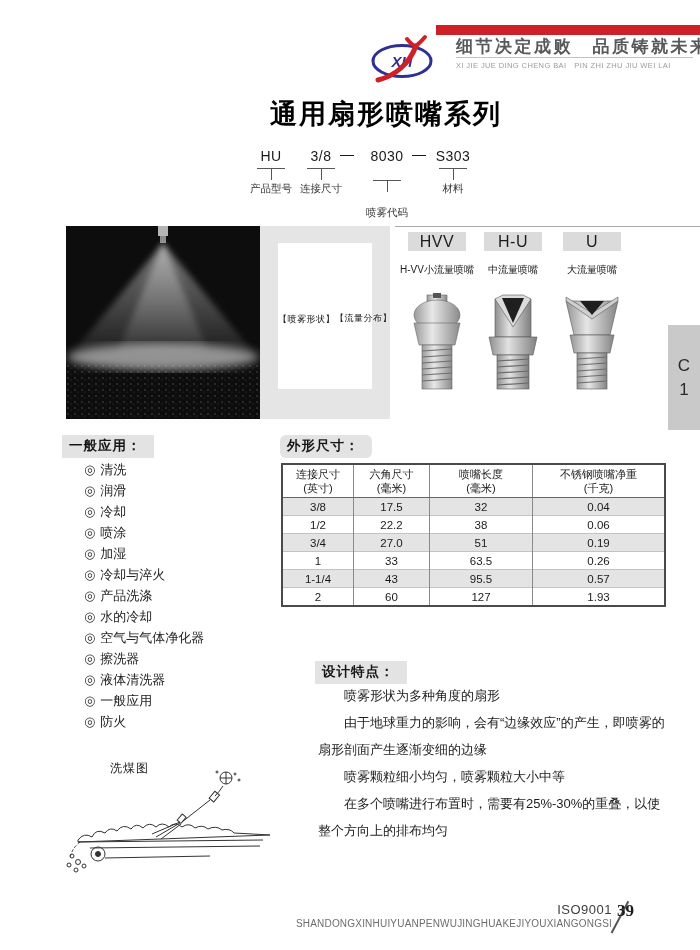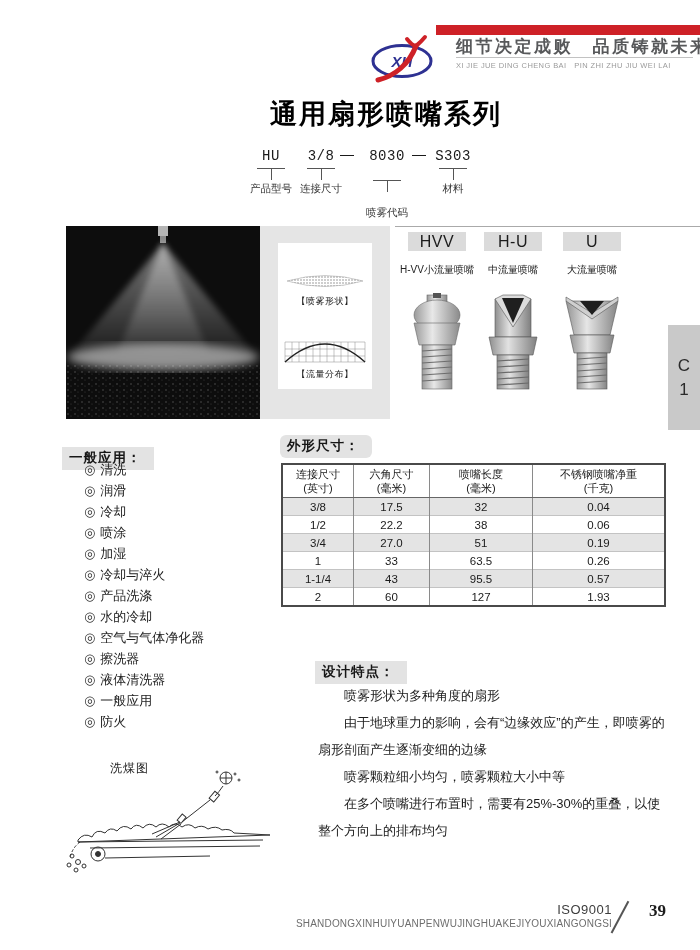--- a/index.html
+++ b/index.html
@@ -13,47 +13,47 @@
   
   .red-bar{left:436px;top:25px;width:264px;height:10px;background:#ce2127;}
   .logo{left:369px;top:34px;width:76px;height:50px;}
   .slogan-cn{left:456px;top:35px;width:250px;font-size:17px;font-weight:bold;
     color:#57585a;letter-spacing:2.5px;white-space:nowrap;}
   .hdr-divider{left:456px;top:57px;width:237px;height:1px;background:#c2c2c2;}
   .slogan-py{left:456px;top:61px;font-size:7.5px;color:#9b9b9b;letter-spacing:0.4px;white-space:nowrap;}
 
   
   .page-title{left:270px;top:96px;font-size:27px;font-weight:bold;color:#000;letter-spacing:2px;}
-  .code-part{top:148px;display:flex;flex-direction:column;align-items:center;font-family:Liberation Mono, monospace;}
+  .code-part{top:148px;display:flex;flex-direction:column;align-items:center;}
   .code-text{font-size:14px;color:#1a1a1a;letter-spacing:0.5px;}
   .tick{margin-top:4px;width:28px;height:11px;border-top:1px solid #555;position:relative;}
   .tick:after{content:"";position:absolute;left:50%;top:0;width:1px;height:11px;background:#555;}
   .code-label{margin-top:2px;font-size:10.5px;color:#333;white-space:nowrap;}
   .code-dash{top:146px;font-size:14px;color:#1a1a1a;}
 
   
   .photo{left:66px;top:226px;width:194px;height:193px;background:#0d0d0d;overflow:hidden;}
   .shape-panel{left:260px;top:226px;width:130px;height:193px;background:#e5e5e5;}
   .shape-card{position:absolute;left:18px;top:17px;width:94px;height:146px;background:#ffffff;
-    display:flex;flex-direction:column;align-items:center;}
+    display:flex;flex-direction:row;align-items:center;}
   .panel-label{font-size:9px;color:#222;letter-spacing:0.5px;white-space:nowrap;}
   .nozzle-topline{left:395px;top:226px;width:305px;height:1px;background:#aaaaaa;}
   .noz-col{top:232px;display:flex;flex-direction:column;align-items:center;}
   .noz-head{width:58px;height:19px;background:#dbdbdb;display:flex;align-items:center;justify-content:center;
     font-size:16px;color:#1c1c1c;letter-spacing:0.5px;}
   .noz-desc{margin-top:12px;font-size:10px;color:#222;white-space:nowrap;}
   .noz-img{margin-top:16px;}
   .side-tab{left:668px;top:325px;width:32px;height:105px;background:#c9c9c9;
     display:flex;flex-direction:column;align-items:center;justify-content:center;
     font-size:17px;color:#2a2a2a;line-height:24px;}
 
   
   .sec-head{background:#e3e3e3;font-size:13.5px;font-weight:bold;color:#161616;
     padding:2px 12px 3px 7px;letter-spacing:1px;white-space:nowrap;}
-  .h-app{left:62px;top:435px;margin-top:12px;}
+  .h-app{left:62px;top:435px;}
   .h-dim{left:280px;top:435px;border-radius:6px;}
   .h-feat{left:315px;top:661px;}
 
   
   .app-list{left:84px;top:461px;list-style:none;margin:0;padding:0;}
   .app-list li{height:21px;font-size:13px;color:#222;white-space:nowrap;}
   .bullet{margin-right:5px;color:#333;}
 
   
   .dim-table{left:281px;top:463px;border-collapse:collapse;border:2px solid #4a4a4a;background:#fff;}
@@ -70,21 +70,21 @@
   .feat-body p{margin:0;font-size:13px;line-height:27px;text-indent:2em;color:#1c1c1c;}
 
   
   .coal-label{left:110px;top:760px;font-size:12px;color:#222;letter-spacing:1px;}
   .coal-svg{left:60px;top:770px;}
 
   
   .footer-cert{right:88px;top:902px;font-size:13px;color:#3d3d3d;letter-spacing:0.5px;}
   .footer-company{right:88px;top:918px;font-size:10px;color:#6e6e6e;letter-spacing:0.2px;}
   .footer-slash{left:619px;top:899px;width:1.5px;height:36px;background:#555;transform:rotate(28deg);}
-  .footer-page{left:649px;top:901px;font-size:17px;font-weight:bold;color:#1c1c1c;
+  .footer-page{left:617px;top:901px;font-size:17px;font-weight:bold;color:#1c1c1c;
     font-family:"Liberation Serif","DejaVu Serif",serif;}
 </style>
 </head>
 <body>
 
 <div class="page">
 
   <div class="abs red-bar"></div>
   <div class="abs logo">
     <svg width="76" height="50" viewBox="0 0 76 50">

